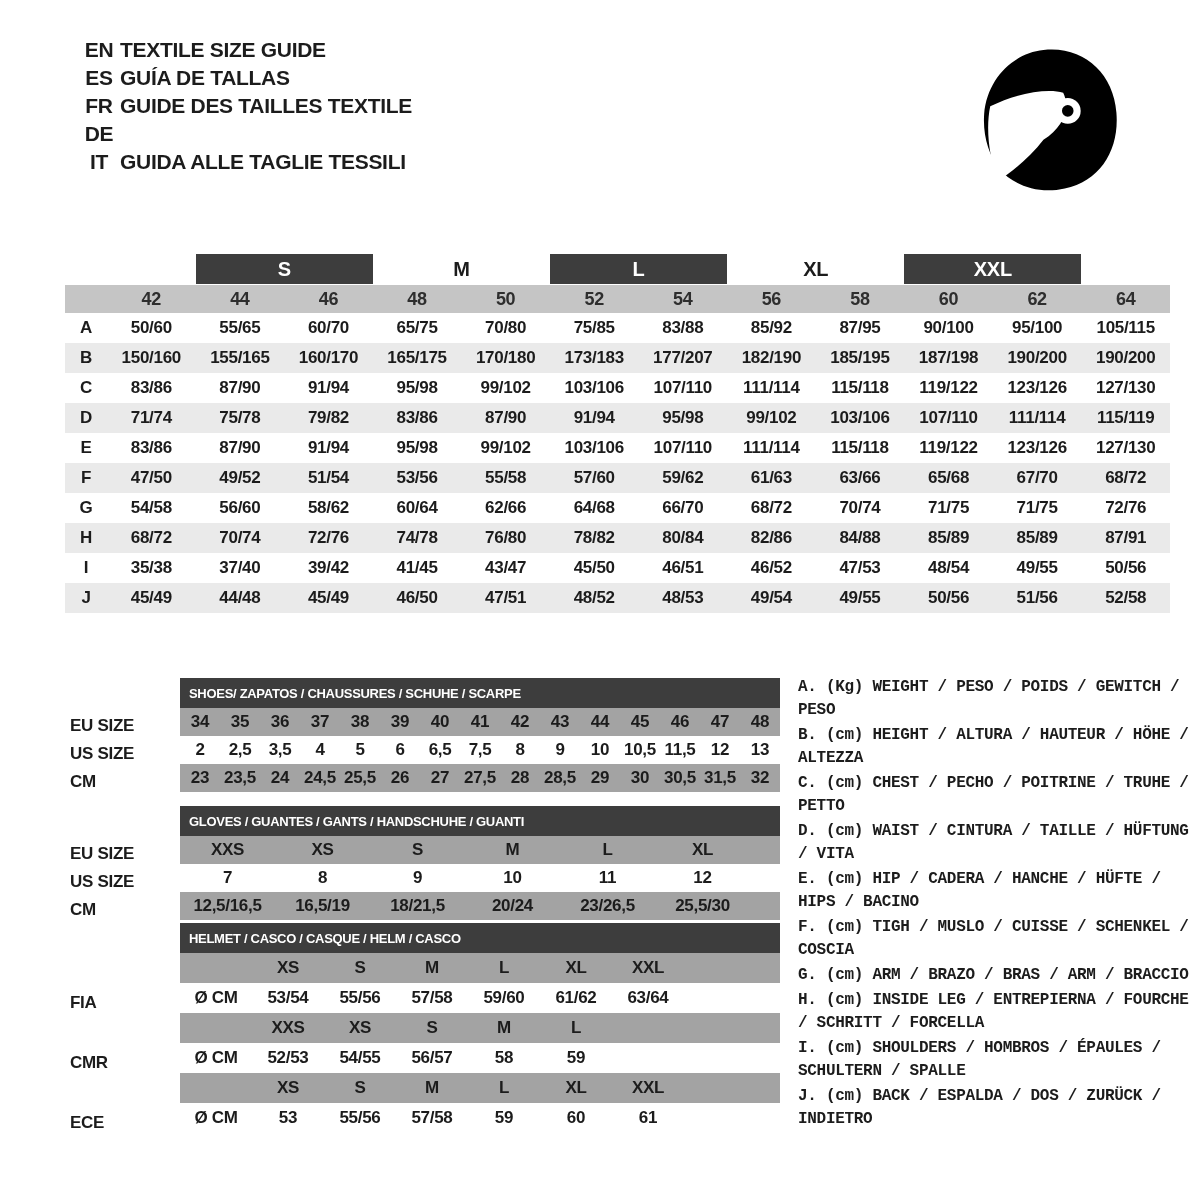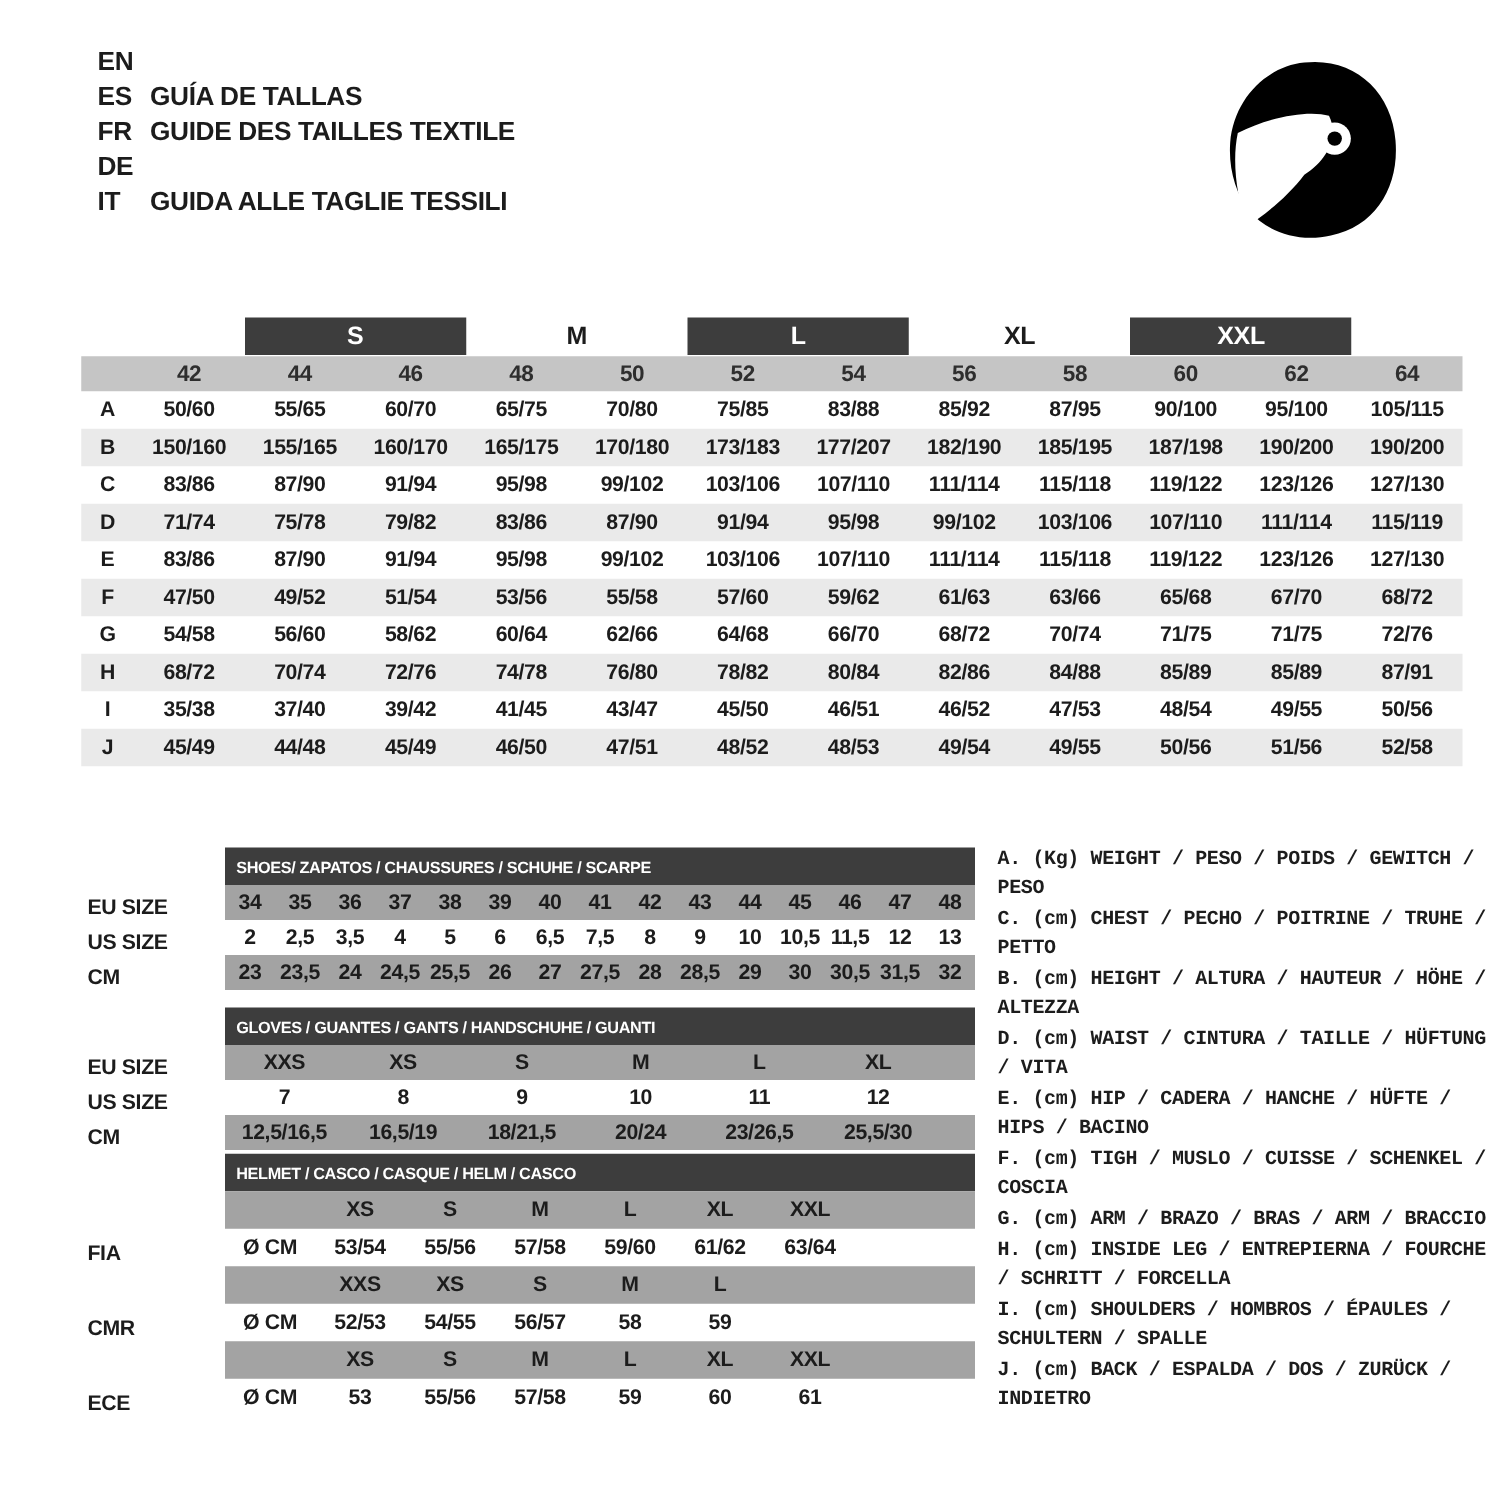--- a/index.html
+++ b/index.html
@@ -5,21 +5,21 @@
   * { margin:0; padding:0; box-sizing:border-box; }
   html,body { background:#fff; }
   .canvas {
     position:relative; width:1200px; height:1200px; background:#ffffff;
     font-family:"Liberation Sans", sans-serif; font-weight:bold; color:#1c1c1c;
     letter-spacing:-0.3px; overflow:hidden;
   }
 
   
   .lang-block { position:absolute; left:78px; top:36px; }
-  .lang-row { display:flex; line-height:28px; font-size:21px; }
+  .lang-row { display:flex; line-height:28px; font-size:21px;text-align:center; }
   .lang-code { width:42px; }
 
   
   .helmet-icon { position:absolute; left:972px; top:32px; width:152px; height:176px; }
 
   
   .main-table { position:absolute; left:65px; top:253px; width:1105px; }
   .mt-row { display:grid; grid-template-columns:42px repeat(12, 1fr); align-items:center; text-align:center; }
   .mt-head { height:32px; }
   .group-cell { height:30px; display:flex; align-items:center; justify-content:center; font-size:20px; }
@@ -51,20 +51,21 @@
   .legend-item { display:block; margin-bottom:2px; }
 </style>
 </head>
 <body>
 
 <div class="canvas">
 
   <section class="lang-block" id="langBlock">
       <div class="lang-row">
         <div class="lang-code">EN</div>
+        <div class="lang-label">TEXTILE SIZE GUIDE</div>
       </div>
       <div class="lang-row">
         <div class="lang-code">ES</div>
         <div class="lang-label">GUÍA DE TALLAS</div>
       </div>
       <div class="lang-row">
         <div class="lang-code">FR</div>
         <div class="lang-label">GUIDE DES TAILLES TEXTILE</div>
       </div>
       <div class="lang-row">
@@ -438,22 +439,22 @@
             <div>59</div>
             <div>60</div>
             <div>61</div>
           </div>
         </div>
       </div>
   </section>
 
   <aside class="legend" id="legendList">
       <div class="legend-item">A. (Kg) WEIGHT / PESO / POIDS / GEWITCH / PESO</div>
+      <div class="legend-item">B. (cm) HEIGHT / ALTURA / HAUTEUR / HÖHE / ALTEZZA</div>
       <div class="legend-item">C. (cm) CHEST / PECHO / POITRINE / TRUHE / PETTO</div>
-      <div class="legend-item">B. (cm) HEIGHT / ALTURA / HAUTEUR / HÖHE / ALTEZZA</div>
       <div class="legend-item">D. (cm) WAIST / CINTURA / TAILLE / HÜFTUNG / VITA</div>
       <div class="legend-item">E. (cm) HIP / CADERA / HANCHE / HÜFTE / HIPS /  BACINO</div>
       <div class="legend-item">F. (cm) TIGH / MUSLO / CUISSE / SCHENKEL / COSCIA</div>
       <div class="legend-item">G. (cm) ARM  / BRAZO / BRAS / ARM / BRACCIO</div>
       <div class="legend-item">H. (cm) INSIDE LEG / ENTREPIERNA / FOURCHE / SCHRITT / FORCELLA</div>
       <div class="legend-item">I.  (cm) SHOULDERS / HOMBROS / ÉPAULES / SCHULTERN / SPALLE</div>
       <div class="legend-item">J. (cm) BACK / ESPALDA / DOS / ZURÜCK / INDIETRO</div>
     </aside>
 
 </div>

